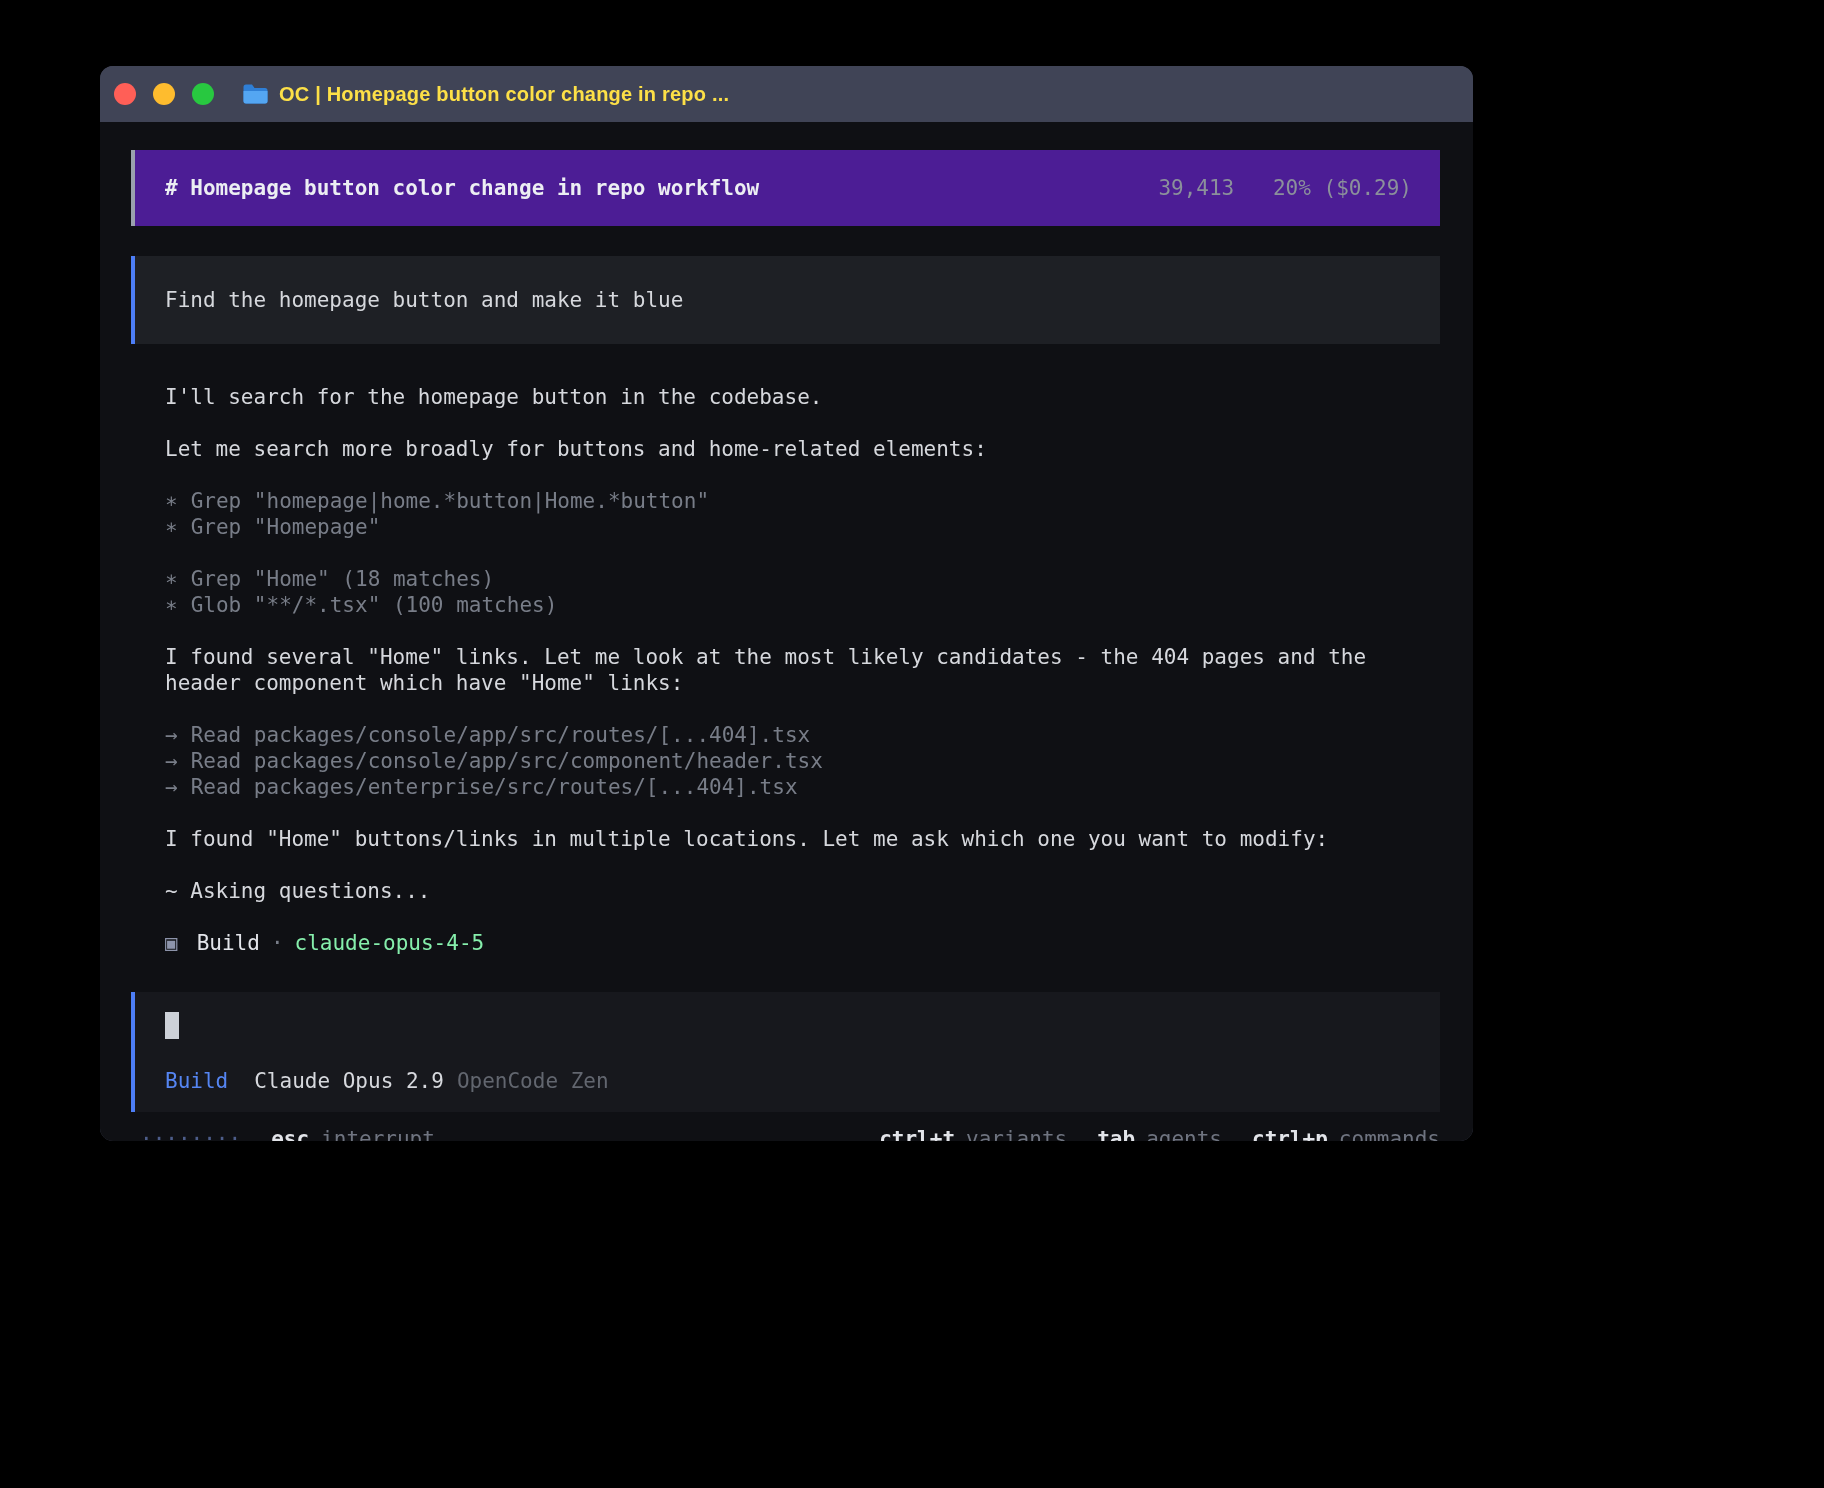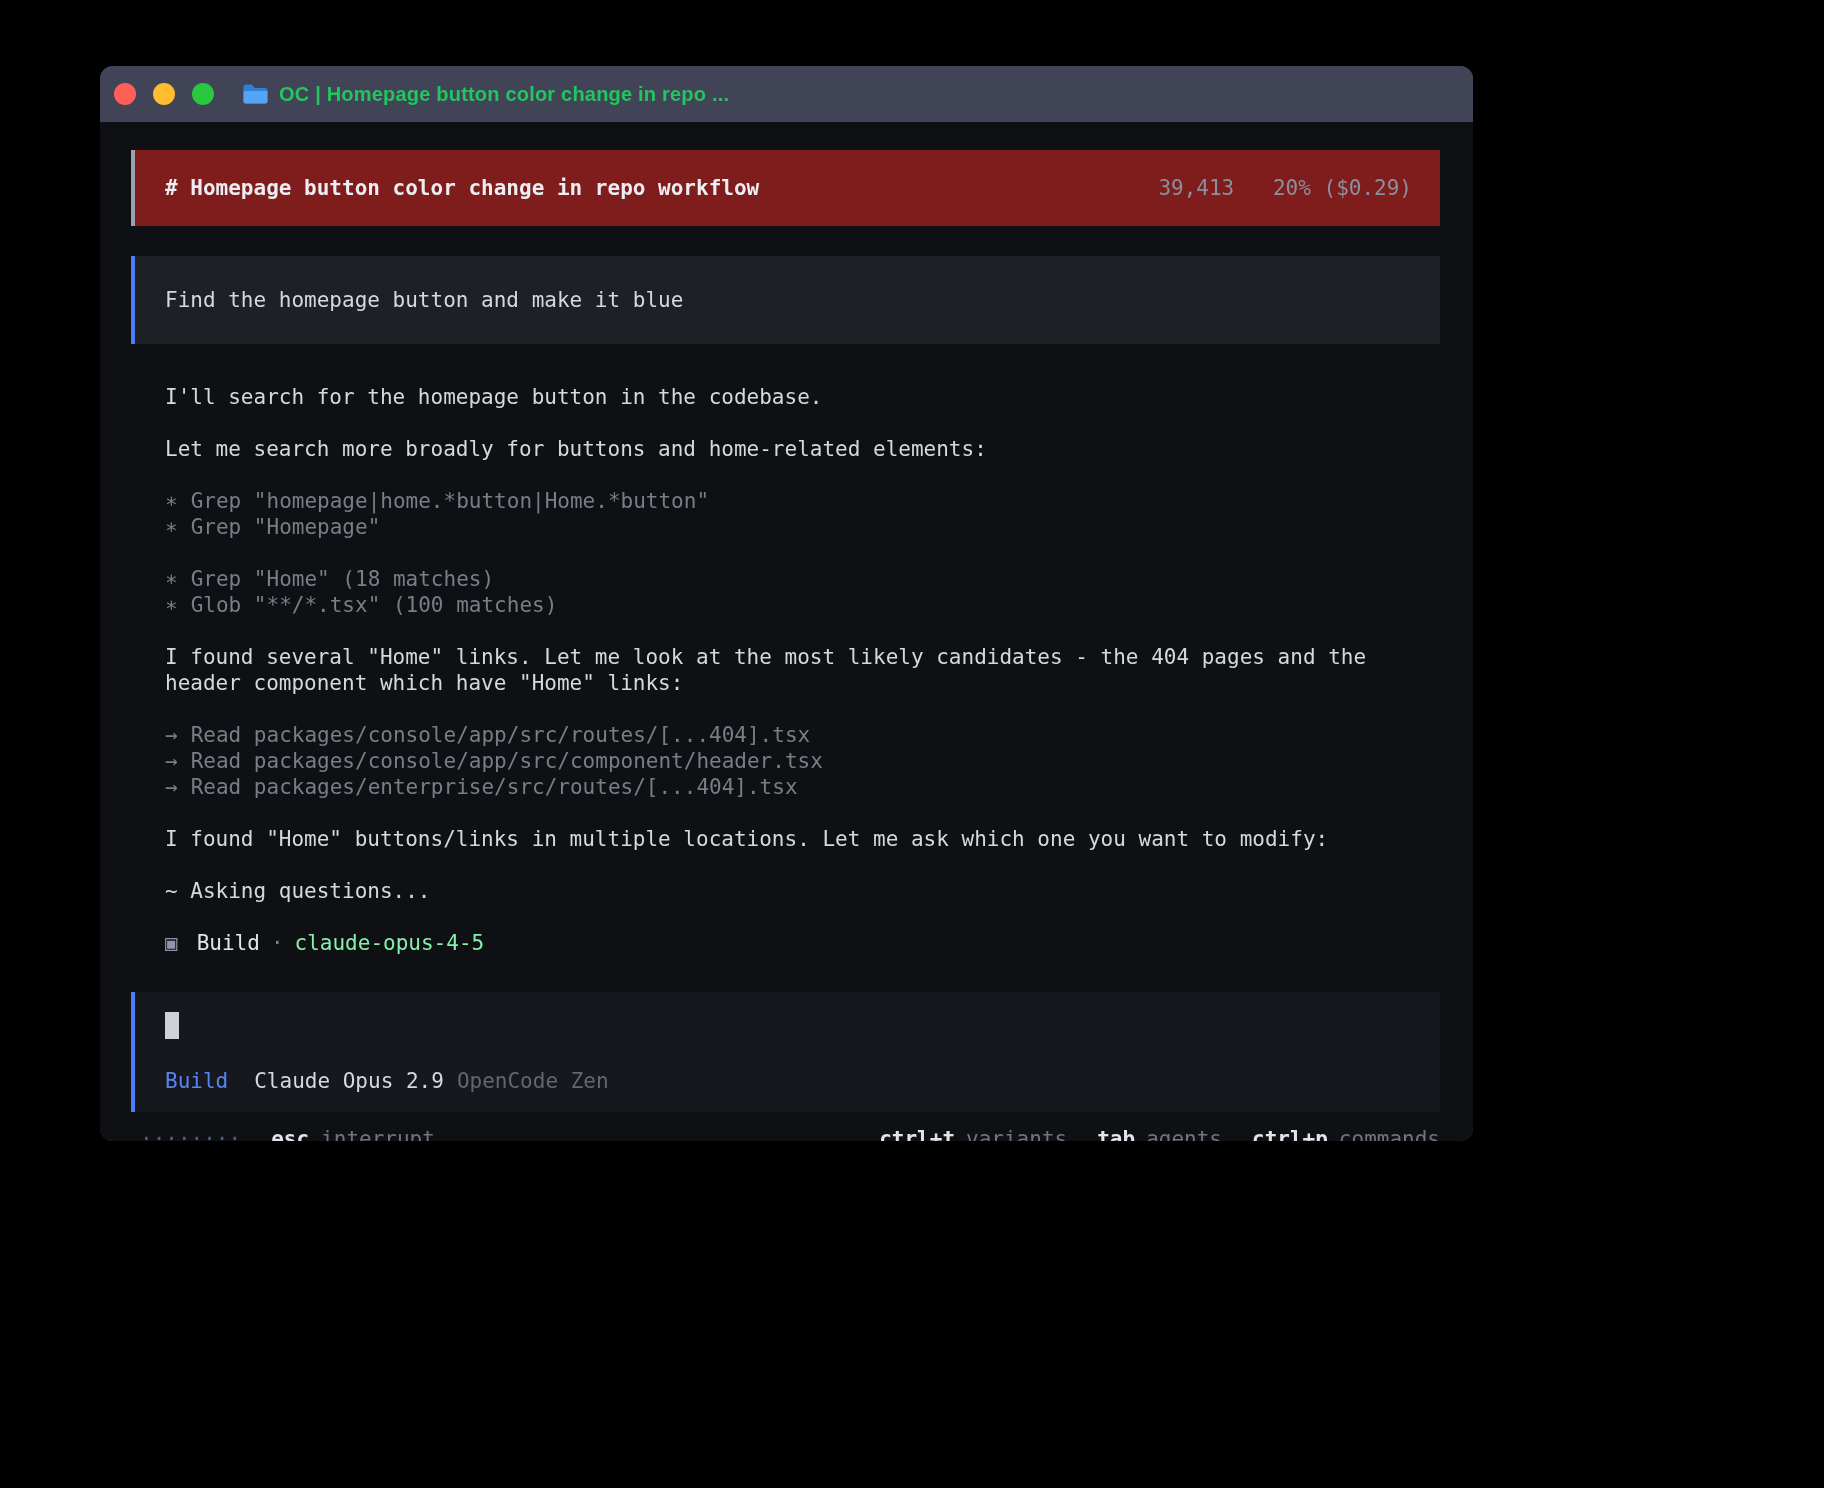--- a/index.html
+++ b/index.html
@@ -17,32 +17,32 @@
     padding-left:14px; background:#404456;
   }
   .lights{ display:flex; gap:17px; align-items:center; }
   .light{ width:22px; height:22px; border-radius:50%; display:inline-block; }
   .light.red{ background:#ff5f57; }
   .light.yellow{ background:#febc2e; }
   .light.green{ background:#28c840; }
   .folder{ margin-left:28px; width:27px; height:22px; display:inline-flex; }
   .win-title{
     margin-left:10px; font-family:"Liberation Sans", sans-serif;
-    font-weight:bold; font-size:20px; color:#22c55e; letter-spacing:.2px;
+    font-weight:bold; font-size:20px; color:#fde047; letter-spacing:.2px;
     white-space:nowrap;
   }
 
   .terminal{
     flex:1; background:#0f1014; padding:28px 33px 0 31px;
     font-size:21px; line-height:26px; color:#d6d8dd;
   }
   .bottom-strip{ height:14px; flex:none; background:#404456; }
 
   .header-block{
-    height:76px; background:#7f1d1d; border-left:4px solid #9ba1ae;
+    height:76px; background:#4c1d95; border-left:4px solid #9ba1ae;
     display:flex; align-items:center; justify-content:space-between;
     padding:0 28px 0 30px;
   }
   .session-title{ font-weight:bold; color:#eceef3; white-space:nowrap; }
   .session-stats{ color:#8b909b; white-space:nowrap; }
   .session-stats .usage{ margin-left:26px; }
 
   .user-block{
     margin-top:30px; height:88px; background:#1e2025;
     border-left:4px solid #4d7ef7;

